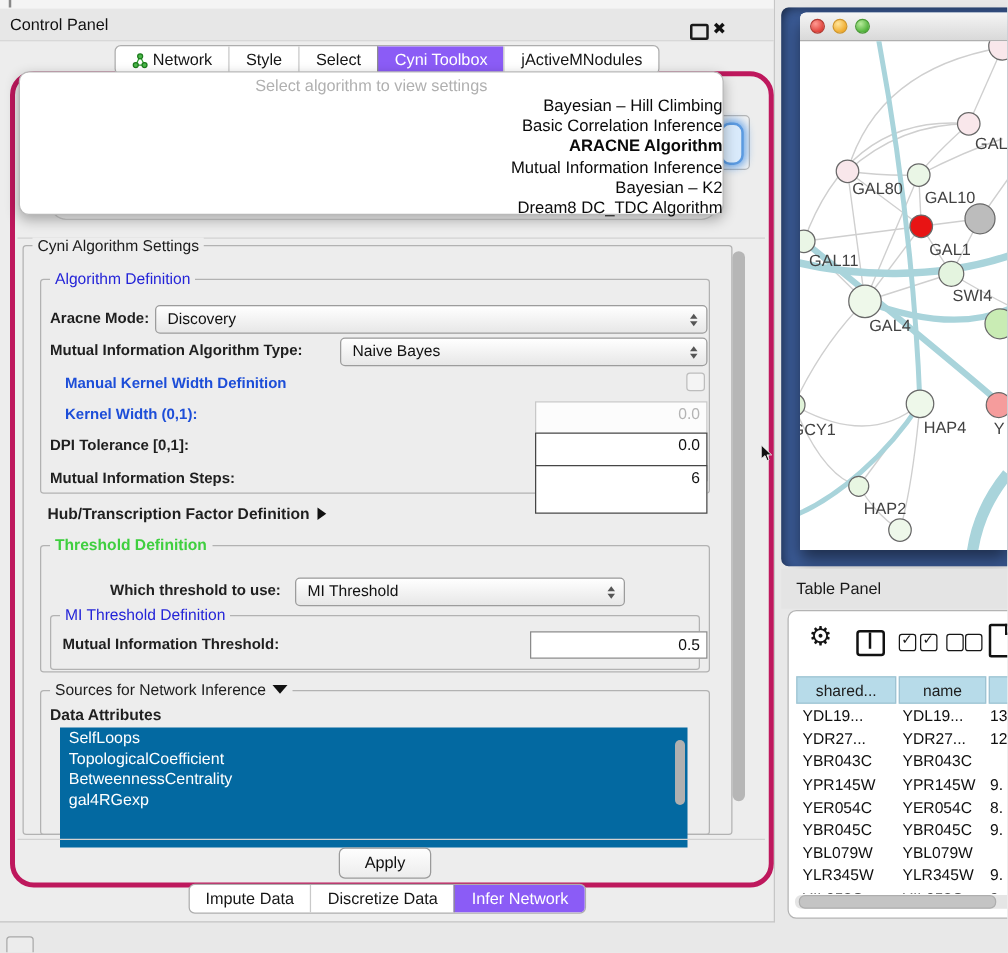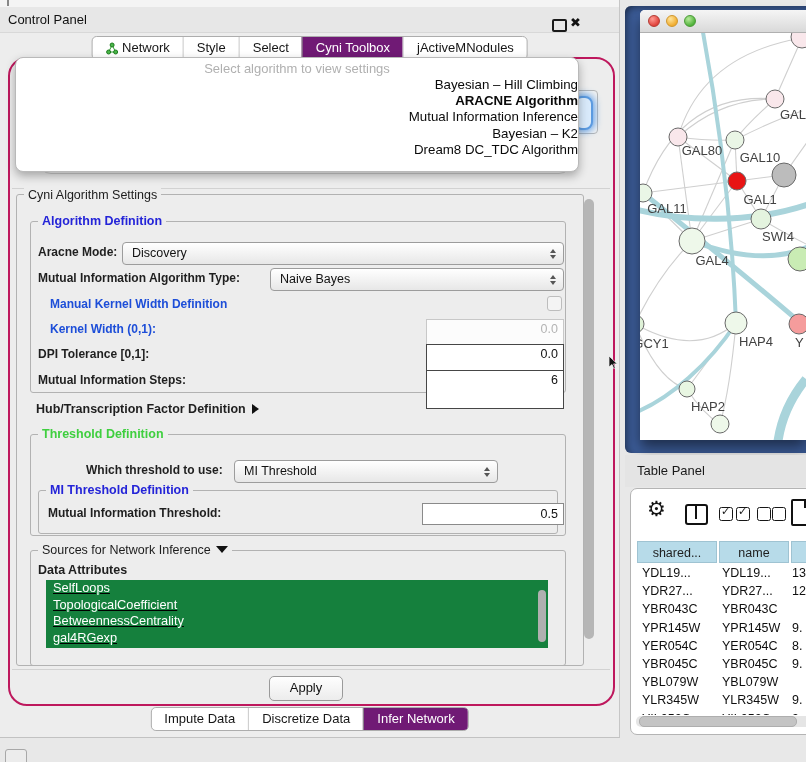--- a/index.html
+++ b/index.html
@@ -15,41 +15,41 @@
     border-bottom:1px solid #d8d8d8;}
   .cp-title{position:absolute;left:8px;top:0;line-height:25px;font-size:13px;color:#111;}
   .float-btn{position:absolute;left:552px;top:12px;width:11px;height:9px;border:2px solid #1a1a1a;border-radius:2px;background:transparent;cursor:default;}
   .close-btn{position:absolute;left:570px;top:8px;font-size:13px;font-weight:bold;color:#111;cursor:default;}
 
   
   .seg-group{position:absolute;display:flex;height:22px;background:#fff;border:1px solid #adadad;border-radius:5px;overflow:hidden;z-index:5;}
   .cp-tabs{left:50%;transform:translateX(-50%);top:36px;}
   .seg-tab{display:flex;align-items:center;gap:4px;padding:0 13px;font-size:13px;color:#161616;line-height:22px;border-left:1px solid #c9c9c9;white-space:nowrap;}
   .seg-tab:first-child{border-left:none;}
-  .seg-tab.sel{background:#701a75;color:#fff;border-left-color:#8e8e8e;}
+  .seg-tab.sel{background:#8b5cf6;color:#fff;border-left-color:#8e8e8e;}
   .bottom-tabs{left:50%;transform:translateX(-50%);top:707px;}
 
   
   .main-panel{position:absolute;left:8px;top:57px;width:603px;height:645px;background:#ededed;
-    border:2px solid #be185d;border-radius:19px;z-index:1;}
+    border:4px solid #be185d;border-radius:19px;z-index:1;}
 
   .bg-combo{position:absolute;left:28px;top:89px;width:534px;height:26px;border:1px solid #cccccc;
     border-radius:13px;background:#f5f5f5;color:#c3c3c3;font-size:13px;line-height:26px;padding-left:14px;box-sizing:border-box;}
   .combo-fragment{position:absolute;left:556px;top:31px;width:30px;height:42px;background:#f1f1f1;border:1px solid #b5b5b5;border-radius:4px;}
   .blue-glow-btn{position:absolute;left:564px;top:37px;width:15px;height:30px;border-radius:8px;
     background:#d9eafb;border:2px solid #5b9ae0;box-shadow:0 0 7px 2px rgba(80,150,230,.85);}
   .sep-line{position:absolute;left:2px;width:598px;height:0;border-top:1px solid #d2d2d2;}
 
   .v-scrollthumb{position:absolute;left:574px;top:140px;width:10px;height:440px;background:#b6b6b6;border-radius:5px;}
 
   
   .group{position:absolute;border:1px solid #b2b2b2;border-radius:3px;}
   .group-title{position:absolute;font-size:12.5px;background:#ededed;padding:0 4px;white-space:nowrap;z-index:2;}
   .t-black{color:#1c1c1c;}
-  .t-blue{color:#2424d8;font-weight:bold;}
+  .t-blue{color:#2424d8;font-weight:normal;}
   .t-green{color:#3fcf3f;font-weight:bold;}
 
   .lbl{position:absolute;font-size:12px;font-weight:bold;color:#1f1f1f;white-space:nowrap;}
   .lbl.dis{color:#1d4ed8;margin-left:12px;}
 
   .combo{position:absolute;background:linear-gradient(#ffffff,#e7e7e7);border:1px solid #9c9c9c;
     border-radius:4px;font-size:12.5px;color:#111;line-height:21px;padding-left:9px;box-sizing:border-box;height:23px;}
   .combo-arrows{position:absolute;right:7px;top:50%;transform:translateY(-50%);display:flex;flex-direction:column;gap:2px;}
   .tri-up{width:0;height:0;border-left:3.5px solid transparent;border-right:3.5px solid transparent;border-bottom:4px solid #555;}
   .tri-down{width:0;height:0;border-left:3.5px solid transparent;border-right:3.5px solid transparent;border-top:4px solid #555;}
@@ -57,21 +57,21 @@
   .field{position:absolute;background:#fff;border:1px solid #8a8a8a;font-size:12.5px;color:#111;
     text-align:right;padding-right:5px;box-sizing:border-box;line-height:19px;height:39px;}
   .field.strong{border:1.5px solid #464646;}
   .field.dis{border:1px solid #c8c8c8;color:#b4b4b4;background:#fcfcfc;}
 
   .checkbox{position:absolute;width:13px;height:13px;border:1px solid #bdbdbd;border-radius:3px;background:#f4f4f4;}
 
   .tri-right{display:inline-block;width:0;height:0;border-top:5px solid transparent;border-bottom:5px solid transparent;border-left:7px solid #111;margin-left:6px;vertical-align:-1px;}
   .tri-dn{display:inline-block;width:0;height:0;border-left:6px solid transparent;border-right:6px solid transparent;border-top:7px solid #111;margin-left:5px;vertical-align:1px;}
 
-  .attr-list{position:absolute;left:36px;top:521px;width:502px;height:68px;background:#15803d;overflow:hidden;text-decoration:underline;}
+  .attr-list{position:absolute;left:36px;top:521px;width:502px;height:96px;background:#0369a1;overflow:hidden;}
   .attr-item{font-size:12.8px;color:#fff;line-height:16.6px;padding-left:7px;white-space:nowrap;}
   .attr-scroll{position:absolute;right:5px;top:10px;width:8px;height:52px;background:#b0b0b0;border-radius:4px;}
 
   .apply-btn{position:absolute;left:259px;top:617px;width:72px;height:23px;border:1px solid #9a9a9a;border-radius:5px;
     background:linear-gradient(#fefefe,#ececec);font-size:13px;color:#111;text-align:center;line-height:22px;}
 
   
   .algo-popup{position:absolute;left:15px;top:57px;width:564px;height:115px;background:#fff;
     border:1px solid #b9b9b9;border-radius:8px;box-shadow:0 4px 10px rgba(0,0,0,.3);z-index:10;box-sizing:border-box;}
   .algo-placeholder{font-size:13px;color:#b0b0b0;text-align:center;line-height:17px;margin-top:2px;}
@@ -232,20 +232,21 @@
       <div class="attr-scroll" style="left:528px;top:531px;"></div>
 
       <div class="sep-line" style="top:610px;"></div>
       <div class="apply-btn">Apply</div>
     </div>
 
     <div class="algo-popup">
       <div class="algo-placeholder">Select algorithm to view settings</div>
       <div>
           <div class="algo-item">Bayesian – Hill Climbing</div>
+          <div class="algo-item">Basic Correlation Inference</div>
           <div class="algo-item sel">ARACNE Algorithm</div>
           <div class="algo-item">Mutual Information Inference</div>
           <div class="algo-item">Bayesian – K2</div>
           <div class="algo-item">Dream8 DC_TDC Algorithm</div>
         </div>
     </div>
 
     <div class="seg-group bottom-tabs">
         <div class="seg-tab">
           <span>Impute Data</span>

